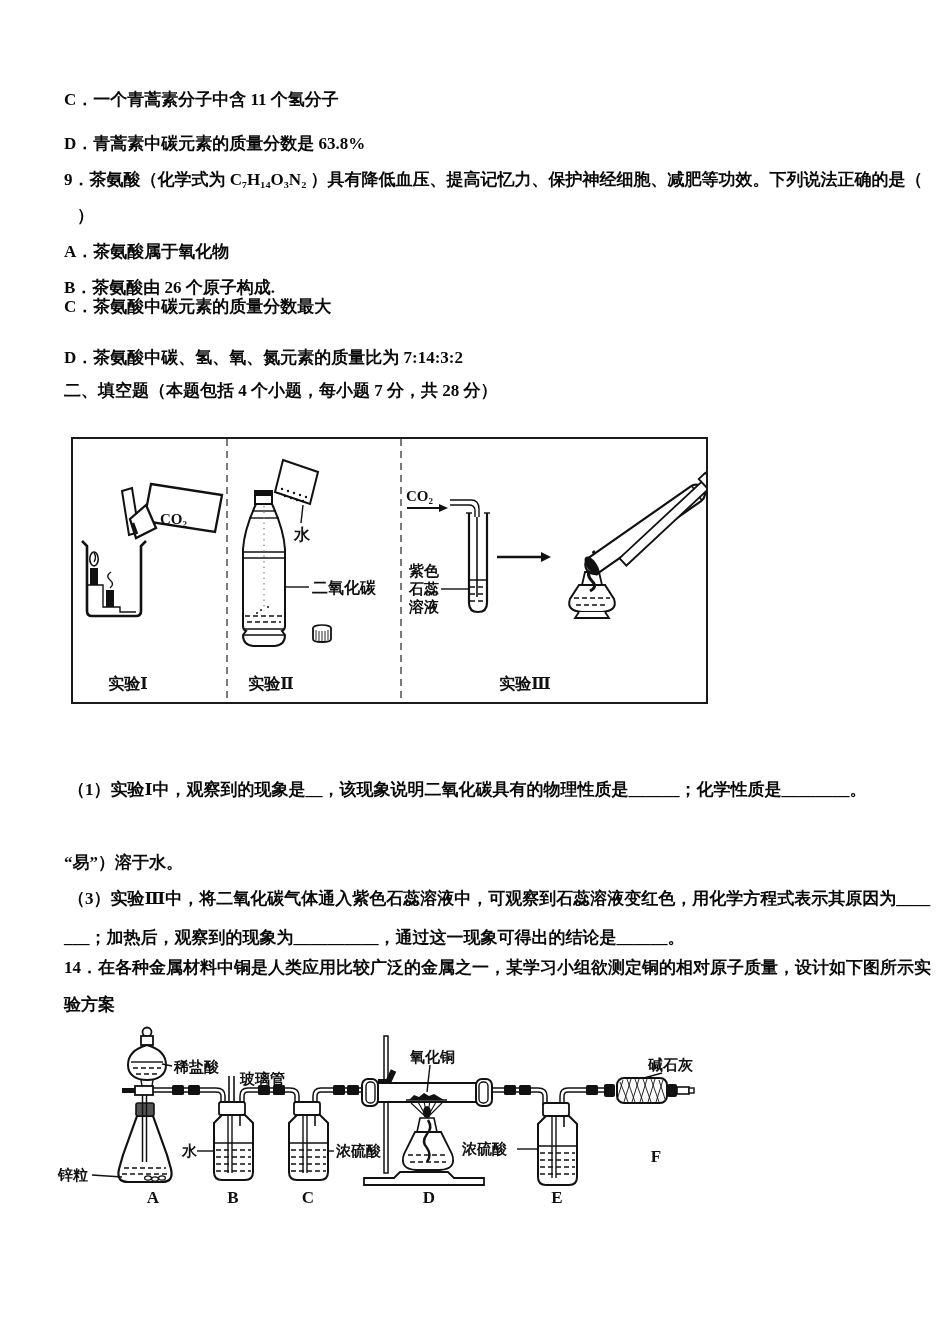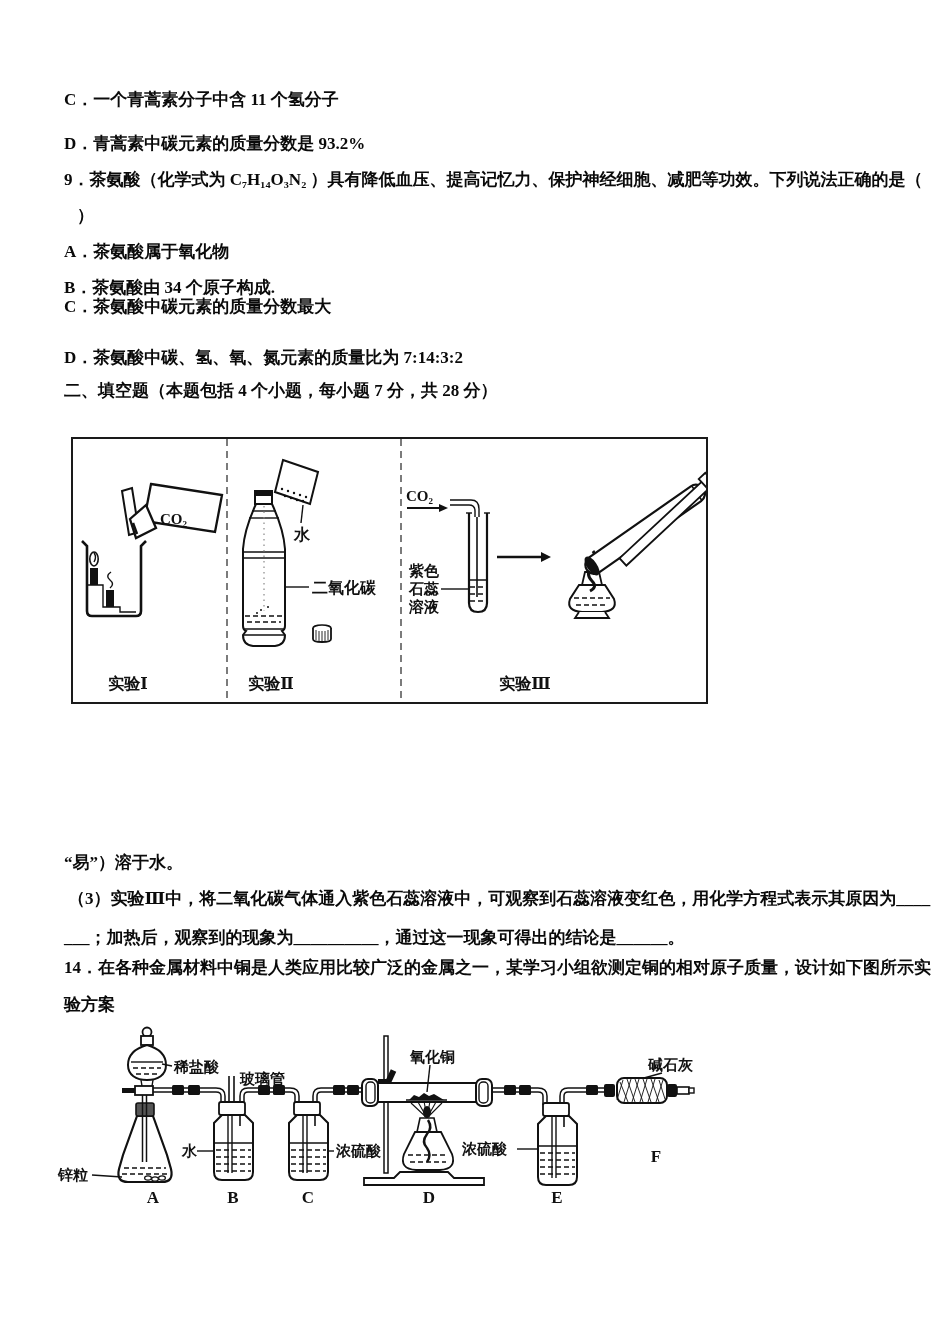--- a/index.html
+++ b/index.html
@@ -29,26 +29,26 @@
   .liq { stroke:#111; stroke-width:1.3; fill:none; stroke-dasharray:5 3; }
   .po { stroke:#111; stroke-width:5.5; fill:none; }
   .pi { stroke:#fff; stroke-width:2.5; fill:none; }
 </style>
 </head>
 <body>
 
 <div class="page">
 
   <div class="line" style="top:90px">C．一个青蒿素分子中含 11 个氢分子</div>
-  <div class="line" style="top:134px">D．青蒿素中碳元素的质量分数是 93.2%</div>
+  <div class="line" style="top:134px">D．青蒿素中碳元素的质量分数是 63.8%</div>
 
   <div class="line" style="top:170px">9．茶氨酸（化学式为 C₇H₁₄O₃N₂ ）具有降低血压、提高记忆力、保护神经细胞、减肥等功效。下列说法正确的是（</div>
   <div class="line indent2" style="top:206px">）</div>
   <div class="line" style="top:242px">A．茶氨酸属于氧化物</div>
-  <div class="line" style="top:278px">B．茶氨酸由 34 个原子构成.</div>
+  <div class="line" style="top:278px">B．茶氨酸由 26 个原子构成.</div>
   <div class="line" style="top:297px">C．茶氨酸中碳元素的质量分数最大</div>
   <div class="line" style="top:348px">D．茶氨酸中碳、氢、氧、氮元素的质量比为 7:14:3:2</div>
 
   <div class="line" style="top:381px">二、填空题（本题包括 4 个小题，每小题 7 分，共 28 分）</div>
 
   <div class="fig1">
     <svg width="633" height="263" viewBox="0 0 633 263">
       <line class="dash" x1="154" y1="0" x2="154" y2="263"></line>
       <line class="dash" x1="328" y1="0" x2="328" y2="263"></line>
 
@@ -152,20 +152,21 @@
         <ellipse cx="519" cy="127" rx="5" ry="11" fill="#111" transform="rotate(-35 519 127)"></ellipse>
         <g transform="rotate(47 596 80)">
           <rect x="591" y="18" width="10" height="125" fill="#fff" stroke="#111" stroke-width="1.8"></rect>
           <rect x="587" y="22" width="18" height="9" fill="#fff" stroke="#111" stroke-width="1.8"></rect>
         </g>
         <text class="t16" x="452" y="250" text-anchor="middle">实验Ⅲ</text>
       </g>
     </svg>
   </div>
 
+  <div class="line indent1" style="top:780px">（1）实验Ⅰ中，观察到的现象是__，该现象说明二氧化碳具有的物理性质是______；化学性质是________。</div>
   <div class="line" style="top:853px">“易”）溶于水。</div>
   <div class="line indent1" style="top:889px">（3）实验Ⅲ中，将二氧化碳气体通入紫色石蕊溶液中，可观察到石蕊溶液变红色，用化学方程式表示其原因为____</div>
   <div class="line" style="top:928px">___；加热后，观察到的现象为__________，通过这一现象可得出的结论是______。</div>
   <div class="line" style="top:958px">14．在各种金属材料中铜是人类应用比较广泛的金属之一，某学习小组欲测定铜的相对原子质量，设计如下图所示实</div>
   <div class="line" style="top:995px">验方案</div>
 
   <div class="fig2">
     <svg width="660" height="195" viewBox="0 0 660 195">
 
       <g>

